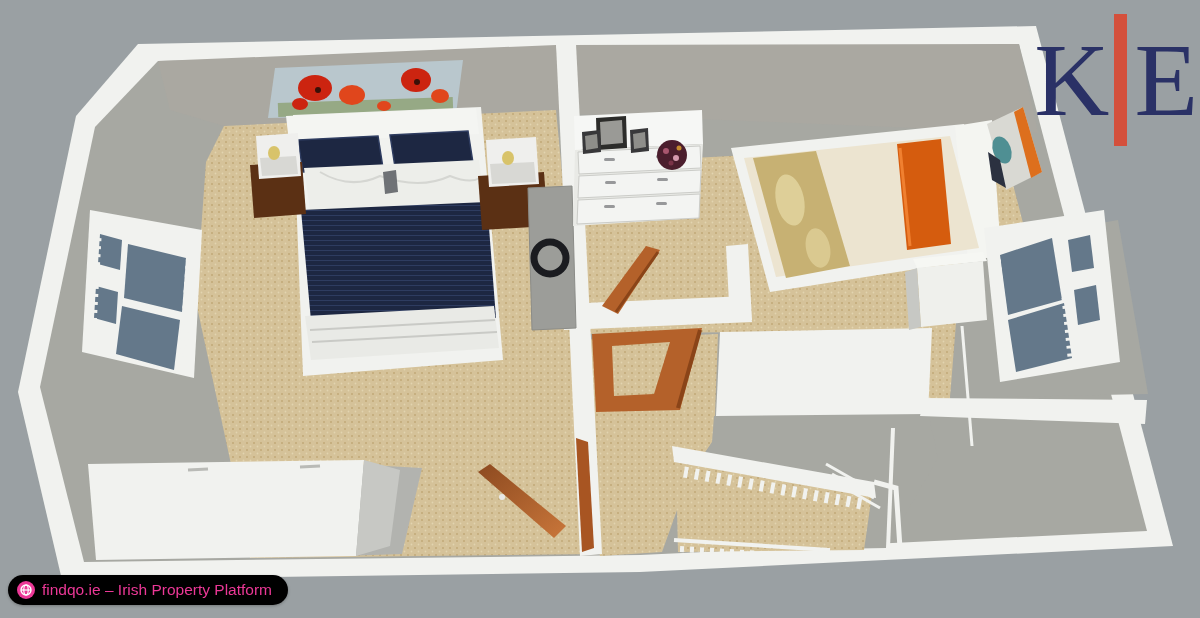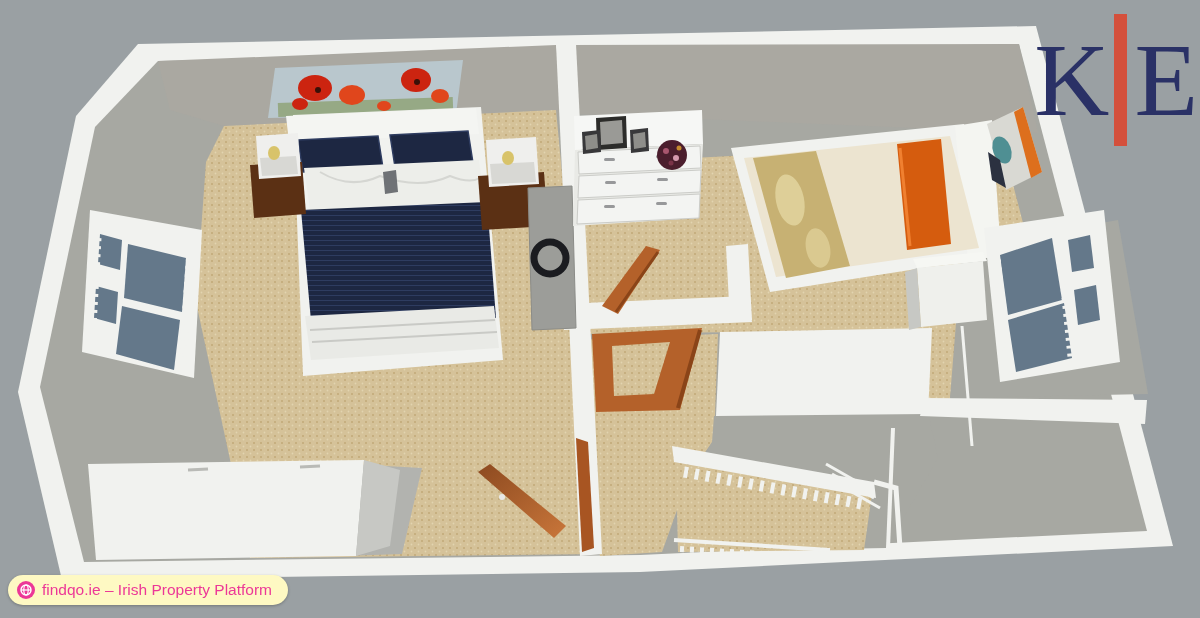--- a/index.html
+++ b/index.html
@@ -12,21 +12,21 @@
   #logo{
     position:absolute;top:14px;right:4px;display:flex;align-items:center;
     font-family:"Liberation Serif","DejaVu Serif",serif;
     color:var(--logo-navy);line-height:1;
   }
   .logo-letter{font-size:104px;font-weight:500;letter-spacing:-2px;}
   #logo-bar{width:13px;height:132px;background:var(--logo-red);margin:0 7px;}
   
   #badge{
     position:absolute;left:8px;bottom:13px;display:flex;align-items:center;gap:7px;
-    background:#fef9c3;border-radius:17px;padding:6px 16px 6px 9px;
+    background:#000000;border-radius:17px;padding:6px 16px 6px 9px;
     box-shadow:0 1px 3px rgba(0,0,0,.25);cursor:pointer;
   }
   #badge-text{color:var(--brand-pink);font-size:15.5px;font-weight:500;white-space:nowrap;}
 </style>
 </head>
 <body>
 
 <div id="stage">
 <svg id="plan-svg" width="1200" height="618" viewBox="0 0 1200 618">
   <defs>

